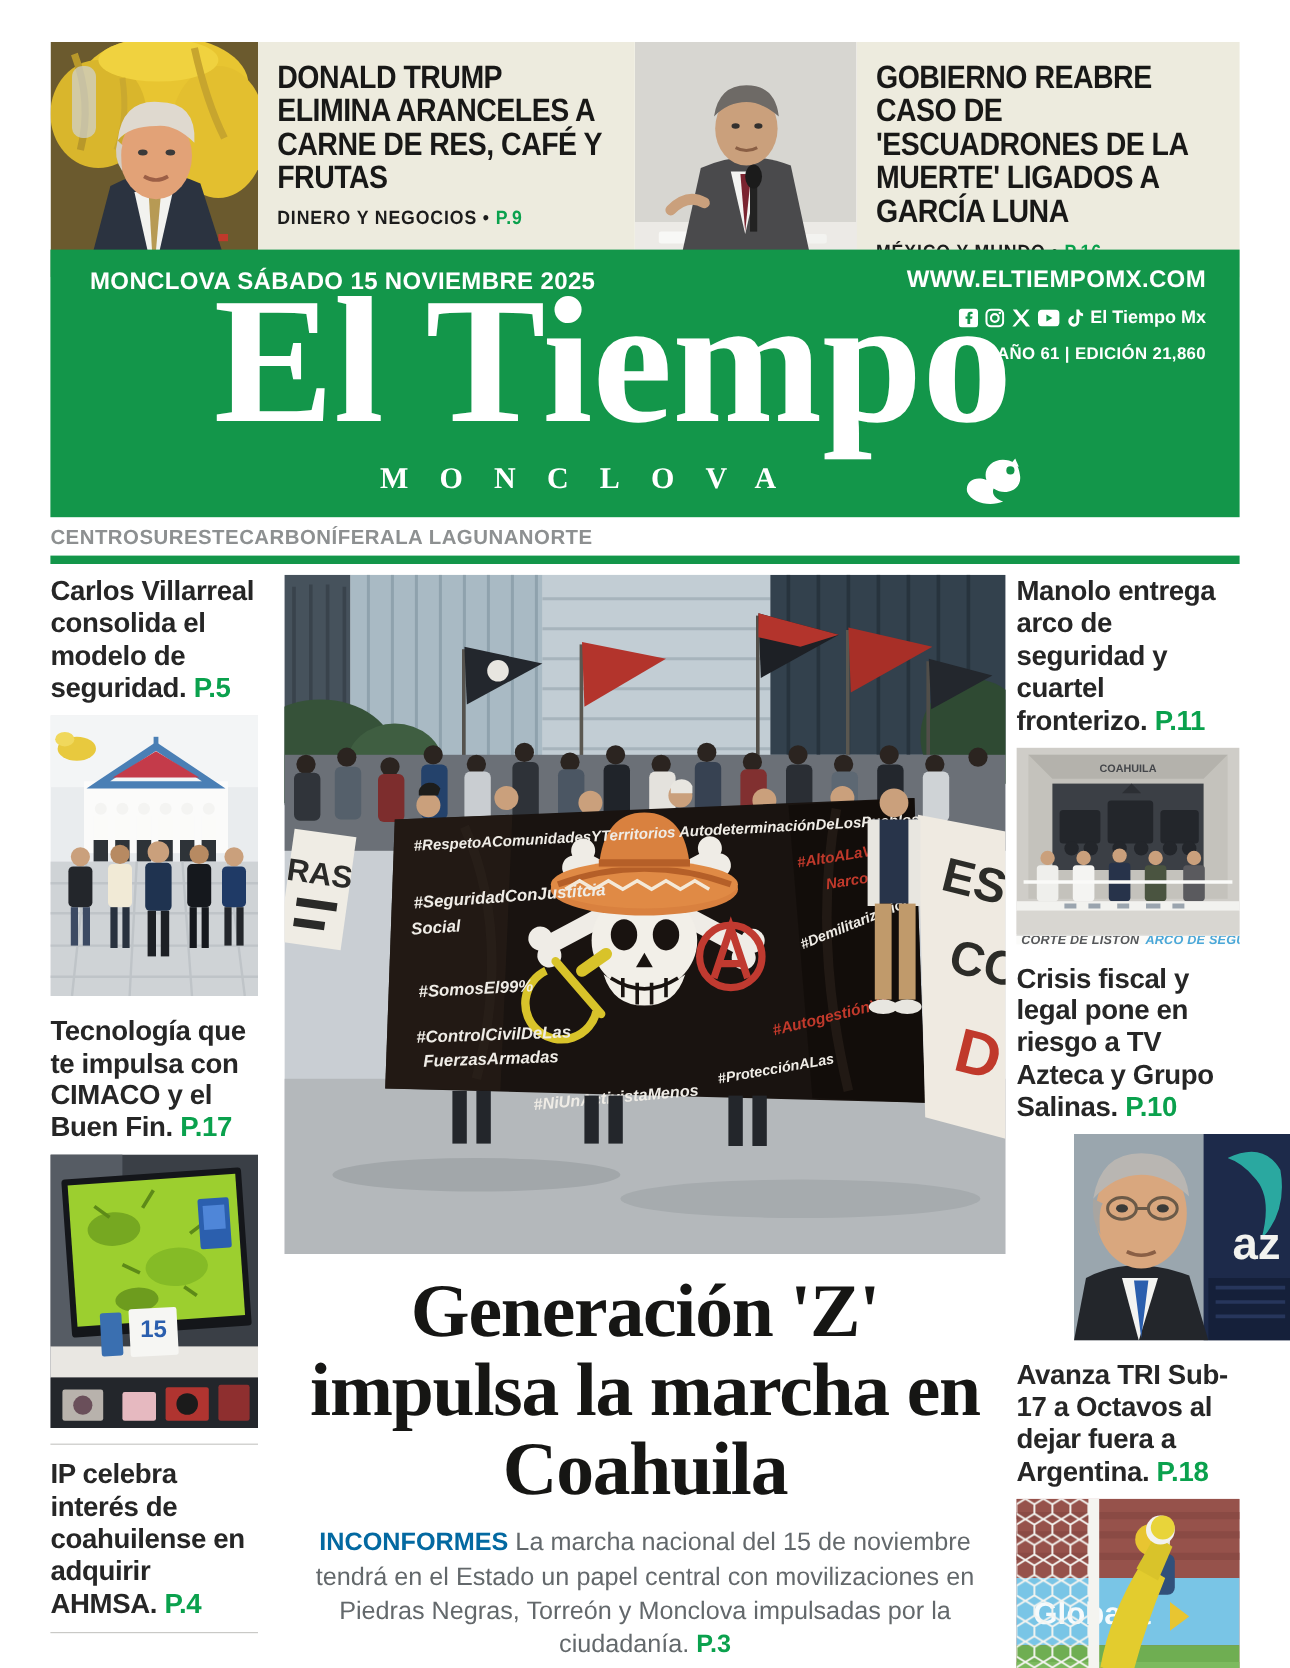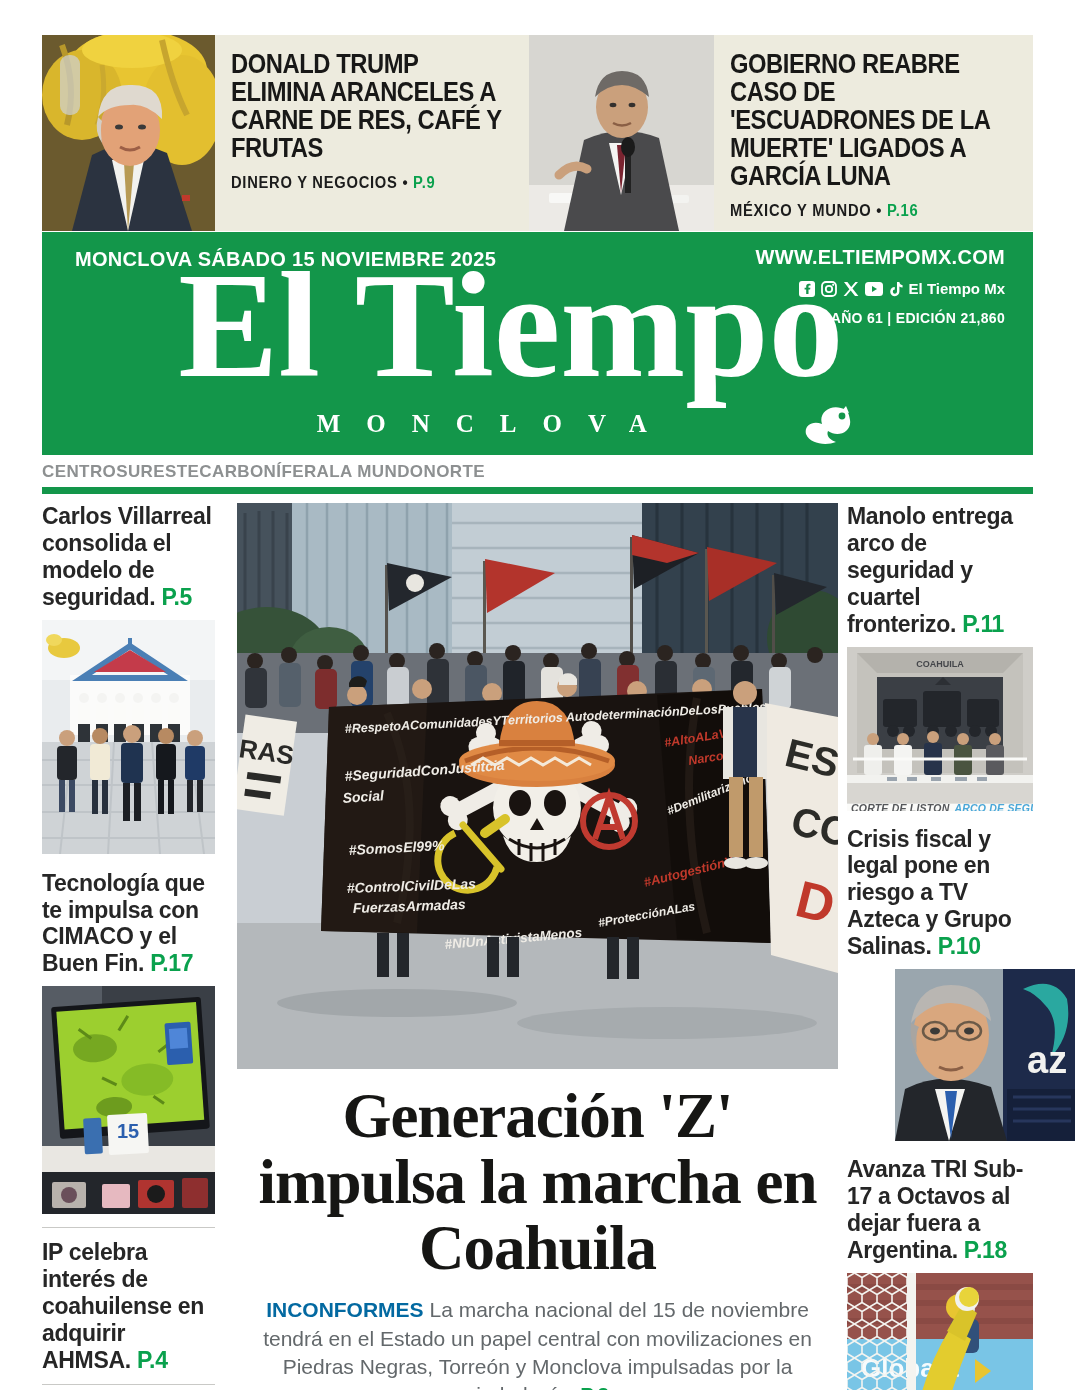--- a/index.html
+++ b/index.html
@@ -1,21 +1,21 @@
 <!DOCTYPE html>
 <html><head>
 <meta charset="utf-8">
 <style>
   * { margin:0; padding:0; box-sizing:border-box; }
   body { background:#ffffff; font-family:"Liberation Sans", sans-serif; }
   .page { position:relative; width:1075px; height:1390px; background:#fff; overflow:hidden; margin:0 auto; }
   .inner { position:absolute; left:42px; top:35px; width:991px; }
 
   
-  .teasers { display:flex; height:196px; }
+  .teasers { display:flex; height:172px; }
   .teaser { display:flex; }
   .teaser-photo { flex:0 0 auto; overflow:hidden; }
   .teaser-box { background:#edebde; padding:15px 14px 10px 16px; }
   .teaser-h { font-weight:bold; color:#181817; font-size:27px; line-height:1.04; letter-spacing:-0.5px;
               transform:scaleX(0.88); transform-origin:left top; width:113%; }
   .teaser-kicker { margin-top:12px; font-weight:bold; font-size:16px; letter-spacing:0.8px; color:#1c1c1c;
                    transform:scaleX(0.92); transform-origin:left top; width:108%; }
   .green { color:#0aa14d; }
 
   
@@ -177,21 +177,21 @@
         <path d="M44 6 C30 -2 16 8 20 20 C10 16 2 22 4 30 C8 40 24 42 34 38 C28 36 24 32 26 27 C36 34 50 28 48 16 C47 10 46 8 44 6 Z" fill="#fff"></path>
         <circle cx="40" cy="12" r="3.4" fill="#13964a"></circle>
         <path d="M44 2 l3 7 -7 -2 Z" fill="#fff"></path>
       </svg>
     </header>
 
     <nav class="nav">
       <span>CENTRO</span>
       <span>SURESTE</span>
       <span>CARBONÍFERA</span>
-      <span>LA MUNDO</span>
+      <span>LA LAGUNA</span>
       <span>NORTE</span>
     </nav>
     <div class="green-rule"></div>
 
     <div class="cols">
 
       <div class="col-left">
         <h3 class="story-h">
           <span>Carlos Villarreal consolida el modelo de seguridad.</span>
           <span class="green">P.5</span>

